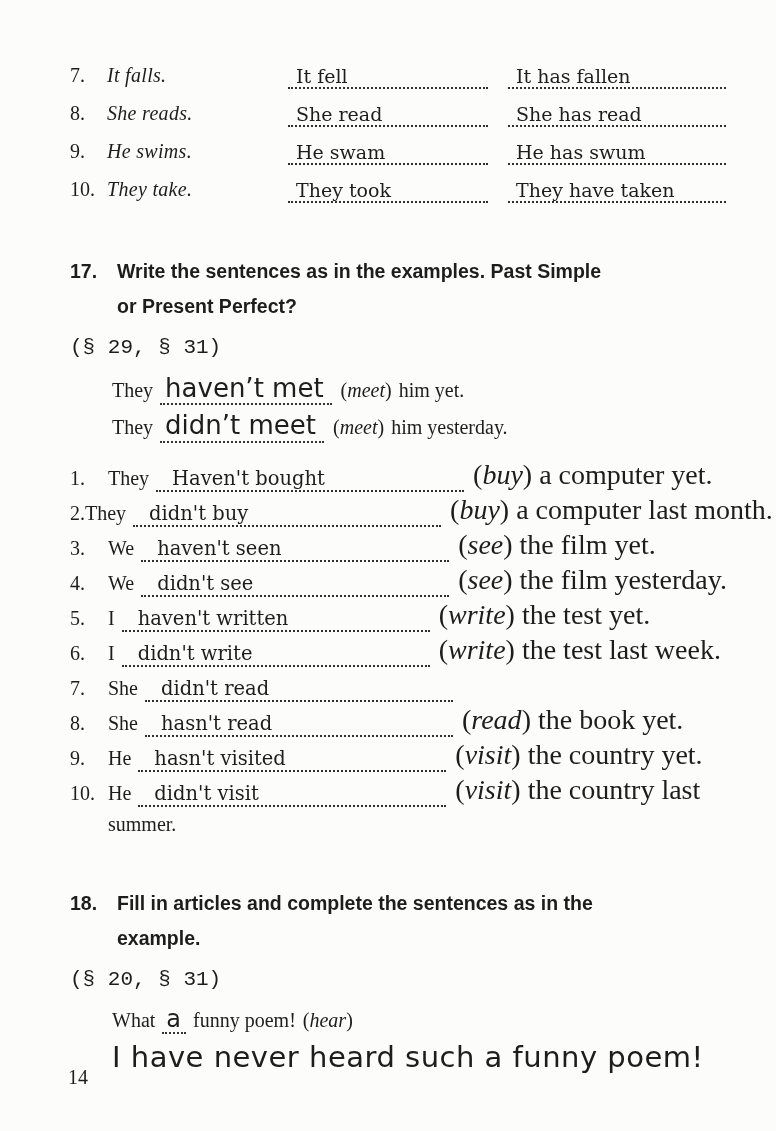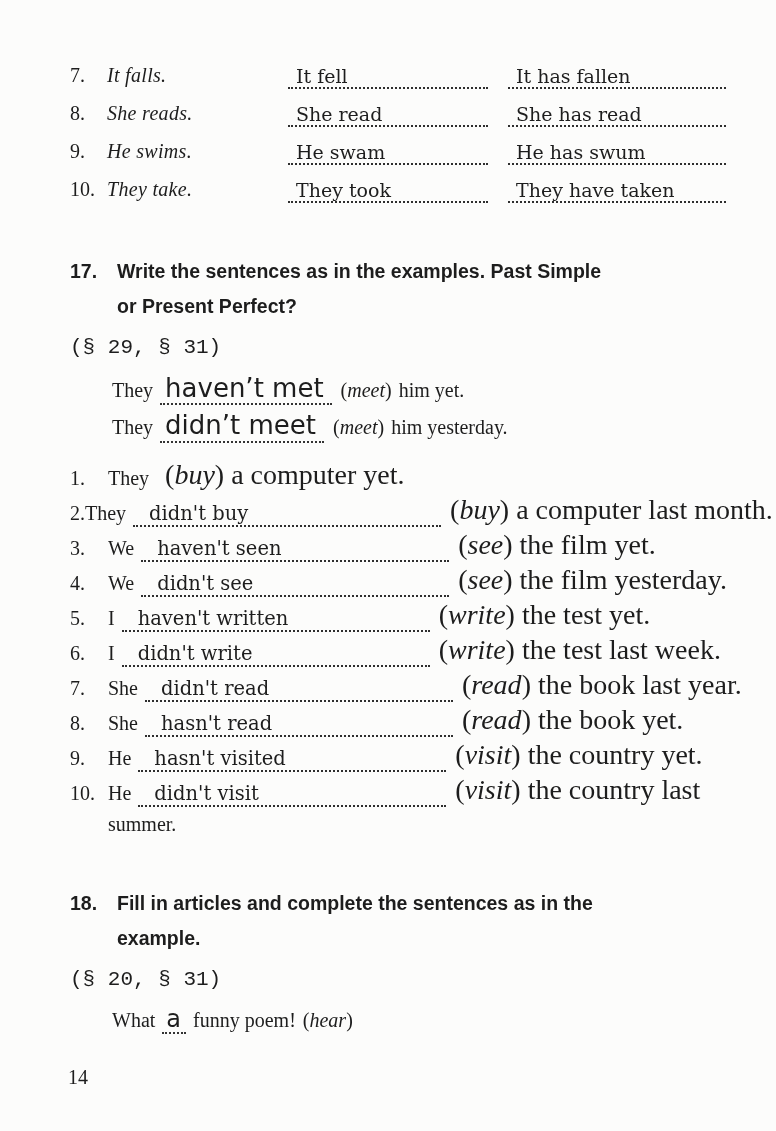--- a/index.html
+++ b/index.html
@@ -145,20 +145,23 @@
           <span class="tail" style="margin-left:7px;">him yesterday.</span>
         </div>
       </div>
 
     <div class="items">
 
         <div>
           <div class="item-row">
             <span class="num">1.</span>
             <span class="subj">They</span>
+            <span class="blank">
+              <span class="ans">Haven't bought</span>
+            </span>
             <span class="tail">(<span class="verb">buy</span>)&nbsp;<span>a computer yet.</span></span>
           </div>
 
         </div>
 
         <div>
           <div class="item-row">
             <span class="num">2.</span>
             <span class="subj">They</span>
             <span class="blank">
@@ -217,21 +220,20 @@
 
         </div>
 
         <div>
           <div class="item-row">
             <span class="num">7.</span>
             <span class="subj">She</span>
             <span class="blank">
               <span class="ans">didn't read</span>
             </span>
-            <span class="tail">(<span class="verb">read</span>)&nbsp;<span>the book last year.</span></span>
           </div>
 
         </div>
 
         <div>
           <div class="item-row">
             <span class="num">8.</span>
             <span class="subj">She</span>
             <span class="blank">
               <span class="ans">hasn't read</span>
@@ -276,17 +278,18 @@
       </span>
     </div>
     <div class="ref">(§ 20, § 31)</div>
 
     <div class="ex18-example">
       <span>What</span>
       <span class="big-ans small-big-ans">a</span>
       <span class="tail">funny poem!</span>
       <span class="tail" style="margin-left:7px;text-align:right;">(<span class="verb">hear</span>)</span>
     </div>
+    <div class="response">I have never heard such a funny poem!</div>
   </div>
 
 </div>
 
 <div class="page-number">14</div>
 
 </body></html>

